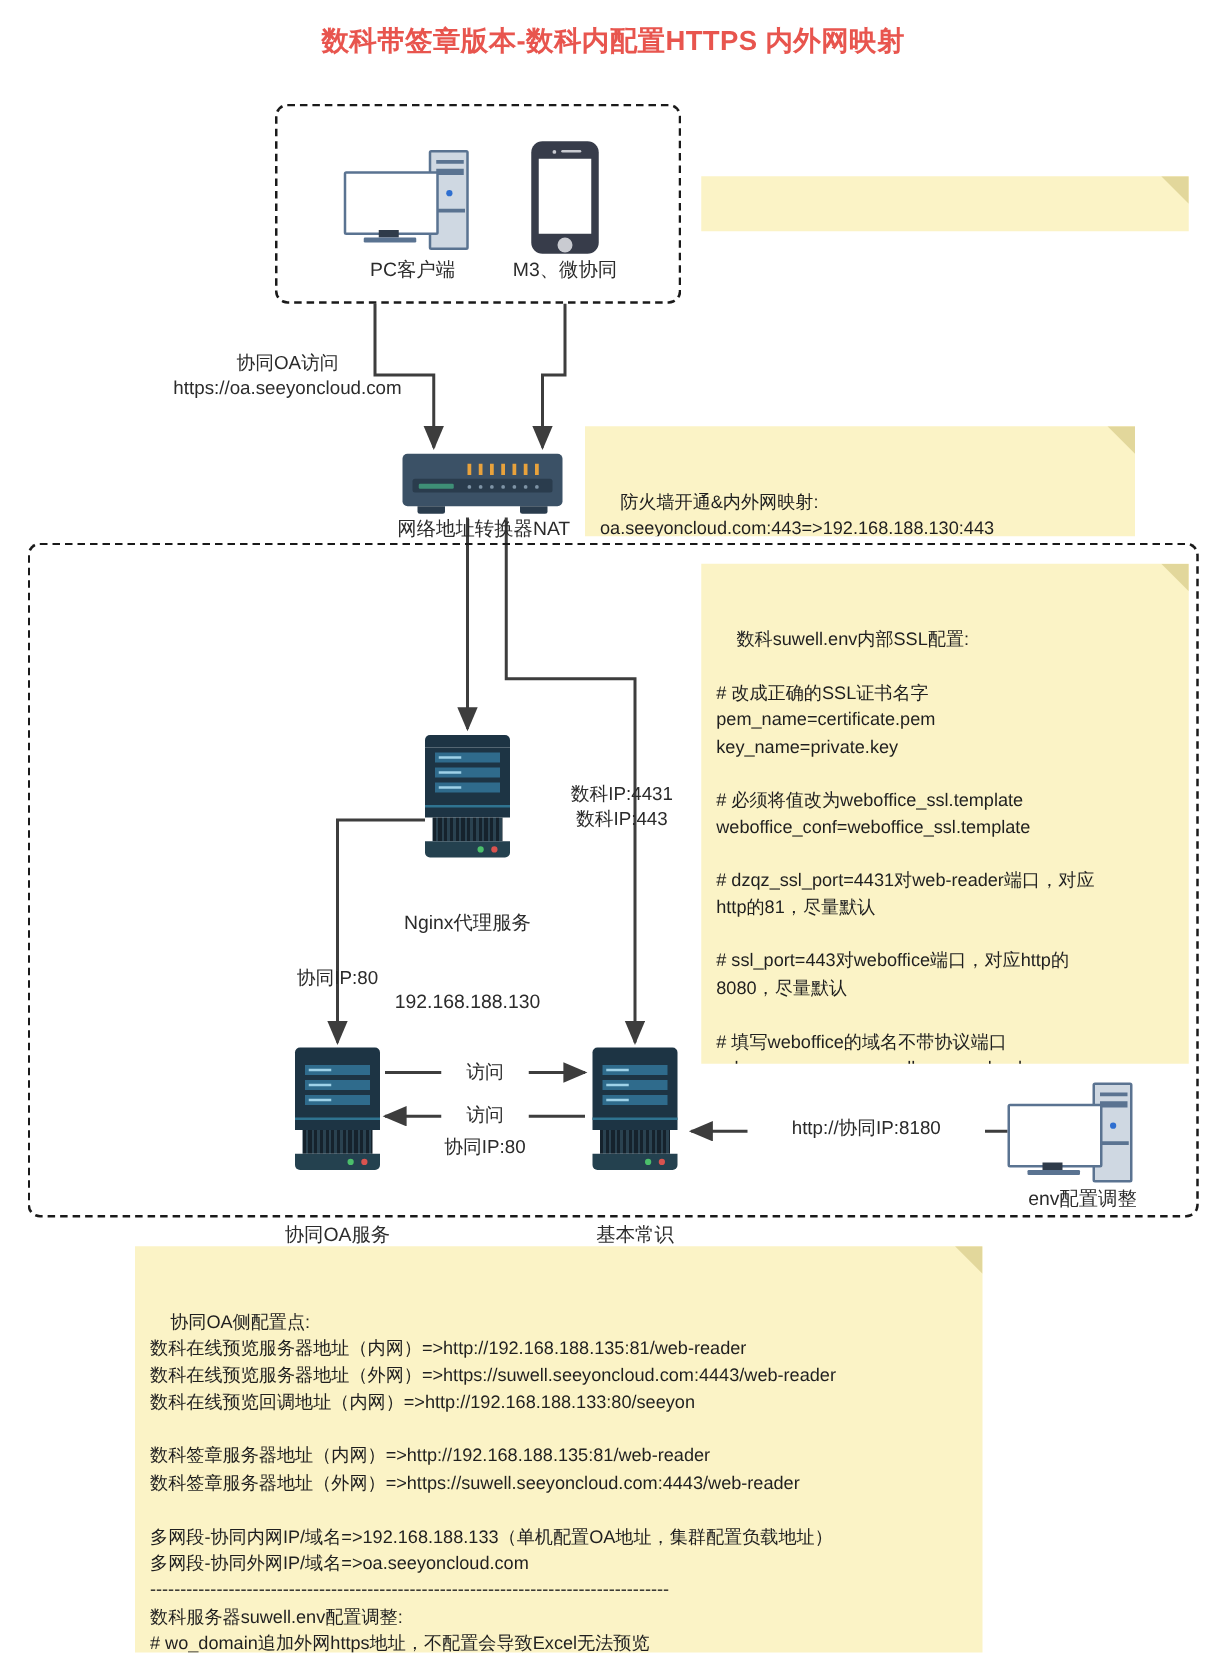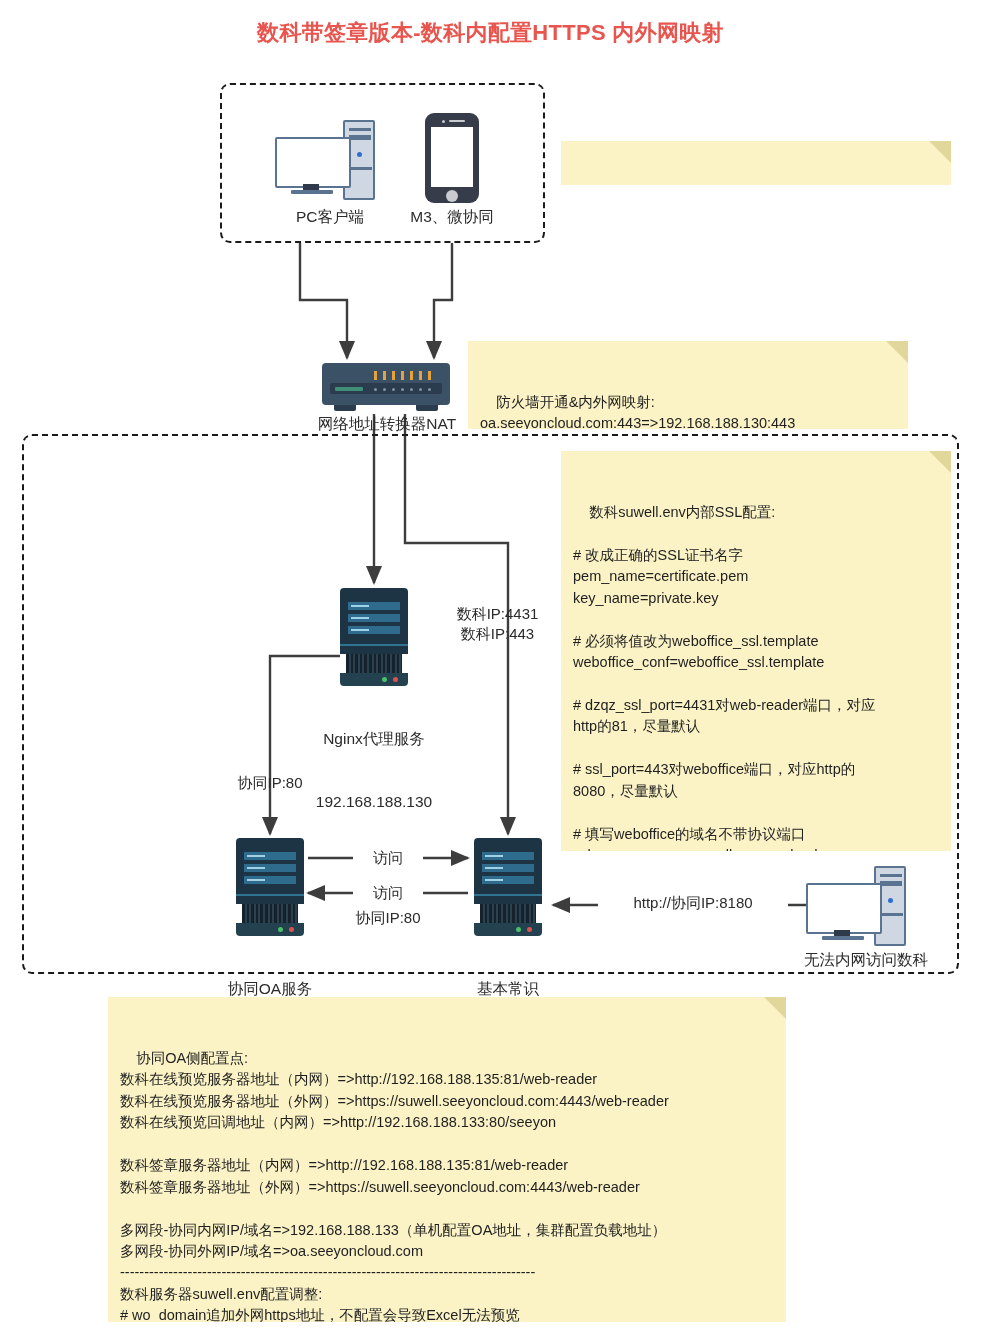--- a/index.html
+++ b/index.html
@@ -165,20 +165,22 @@
       <div class="abs phone-home" style="left:21px;top:77px;width:12px;height:12px;"></div>
     </div>
   </div>
   <div class="abs devlabel" style="left:392px;top:207px;width:120px;">M3、微协同</div>
 
   <div class="abs note" id="note-plan">
     <span class="fold"></span>
     
   </div>
 
+  <div class="abs lbl c" style="left:110px;top:281px;width:240px;">协同OA访问
+https://oa.seeyoncloud.com</div>
 
   <div class="abs" style="left:322px;top:363px;width:128px;height:52px;">
     <div class="icon nat-body" style="left:0;top:0;width:128px;height:42px;">
       <div class="abs nat-strip" style="left:8px;top:20px;width:112px;height:11px;border-radius:2px;"></div>
       <div class="abs nat-green" style="left:13px;top:23.5px;width:28px;height:4px;"></div>
       <div class="abs nat-dot" style="left:52px;top:24.5px;width:3px;height:3px;"></div>
       <div class="abs nat-dot" style="left:61px;top:24.5px;width:3px;height:3px;"></div>
       <div class="abs nat-dot" style="left:70px;top:24.5px;width:3px;height:3px;"></div>
       <div class="abs nat-dot" style="left:79px;top:24.5px;width:3px;height:3px;"></div>
       <div class="abs nat-dot" style="left:88px;top:24.5px;width:3px;height:3px;"></div>
@@ -245,21 +247,21 @@
          background:repeating-linear-gradient(90deg,#15222c 0 2.6px,#2a4250 2.6px 4.6px);"></div>
     <div class="icon srv-bot" style="left:0;top:85px;width:68px;height:13px;"></div>
     <div class="icon srv-green" style="left:42px;top:89px;width:5px;height:5px;"></div>
     <div class="icon srv-red" style="left:53px;top:89px;width:5px;height:5px;"></div>
   </div>
   <div class="abs devlabel" style="left:292px;top:687px;width:164px;">
     <div>Nginx代理服务</div>
     <div>192.168.188.130</div>
   </div>
 
-  <div class="abs lbl c" style="left:405px;top:604px;width:185px;">数科IP:4431
+  <div class="abs lbl c" style="left:405px;top:626px;width:185px;">数科IP:4431
 数科IP:443</div>
   <div class="abs lbl c" style="left:205px;top:773px;width:130px;">协同IP:80</div>
   <div class="abs lbl c" style="left:353px;top:848px;width:70px;background:#ffffff;">访问</div>
   <div class="abs lbl c" style="left:353px;top:883px;width:70px;background:#ffffff;">访问</div>
   <div class="abs lbl c" style="left:323px;top:908px;width:130px;">协同IP:80</div>
   <div class="abs lbl c" style="left:598px;top:893px;width:190px;background:#ffffff;">http://协同IP:8180</div>
 
   <div class="abs" style="left:236px;top:838px;width:68px;height:98px;">
     <div class="icon srv-top" style="left:0;top:0;width:68px;height:10px;"></div>
     <div class="icon srv-mid" style="left:0;top:10px;width:68px;height:56px;">
@@ -308,21 +310,21 @@
     <div class="icon pc-tower" style="left:68px;top:0px;width:32px;height:80px;">
       <div class="abs pc-tower-bar" style="left:4px;top:6px;width:22px;height:3px;"></div>
       <div class="abs pc-tower-bar" style="left:4px;top:13px;width:22px;height:5px;"></div>
       <div class="abs pc-tower-bar" style="left:0px;top:45px;width:27px;height:2.5px;"></div>
       <div class="abs pc-tower-led" style="left:12px;top:30px;width:5px;height:5px;"></div>
     </div>
     <div class="icon pc-monitor-screen" style="left:0px;top:17px;width:72px;height:47px;"></div>
     <div class="icon pc-stand-neck" style="left:28px;top:64px;width:16px;height:6px;"></div>
     <div class="icon pc-stand-base" style="left:16px;top:70px;width:42px;height:3.5px;"></div>
   </div>
-  <div class="abs devlabel" style="left:786px;top:950px;width:160px;">无法内网访问数科</div>
+  <div class="abs devlabel" style="left:786px;top:950px;width:160px;">env配置调整</div>
 
   <div class="abs note" id="note-bottom">
     <span class="fold"></span>
     <span>协同OA侧配置点:
 数科在线预览服务器地址（内网）=&gt;http://192.168.188.135:81/web-reader
 数科在线预览服务器地址（外网）=&gt;https://suwell.seeyoncloud.com:4443/web-reader
 数科在线预览回调地址（内网）=&gt;http://192.168.188.133:80/seeyon
 
 数科签章服务器地址（内网）=&gt;http://192.168.188.135:81/web-reader
 数科签章服务器地址（外网）=&gt;https://suwell.seeyoncloud.com:4443/web-reader

